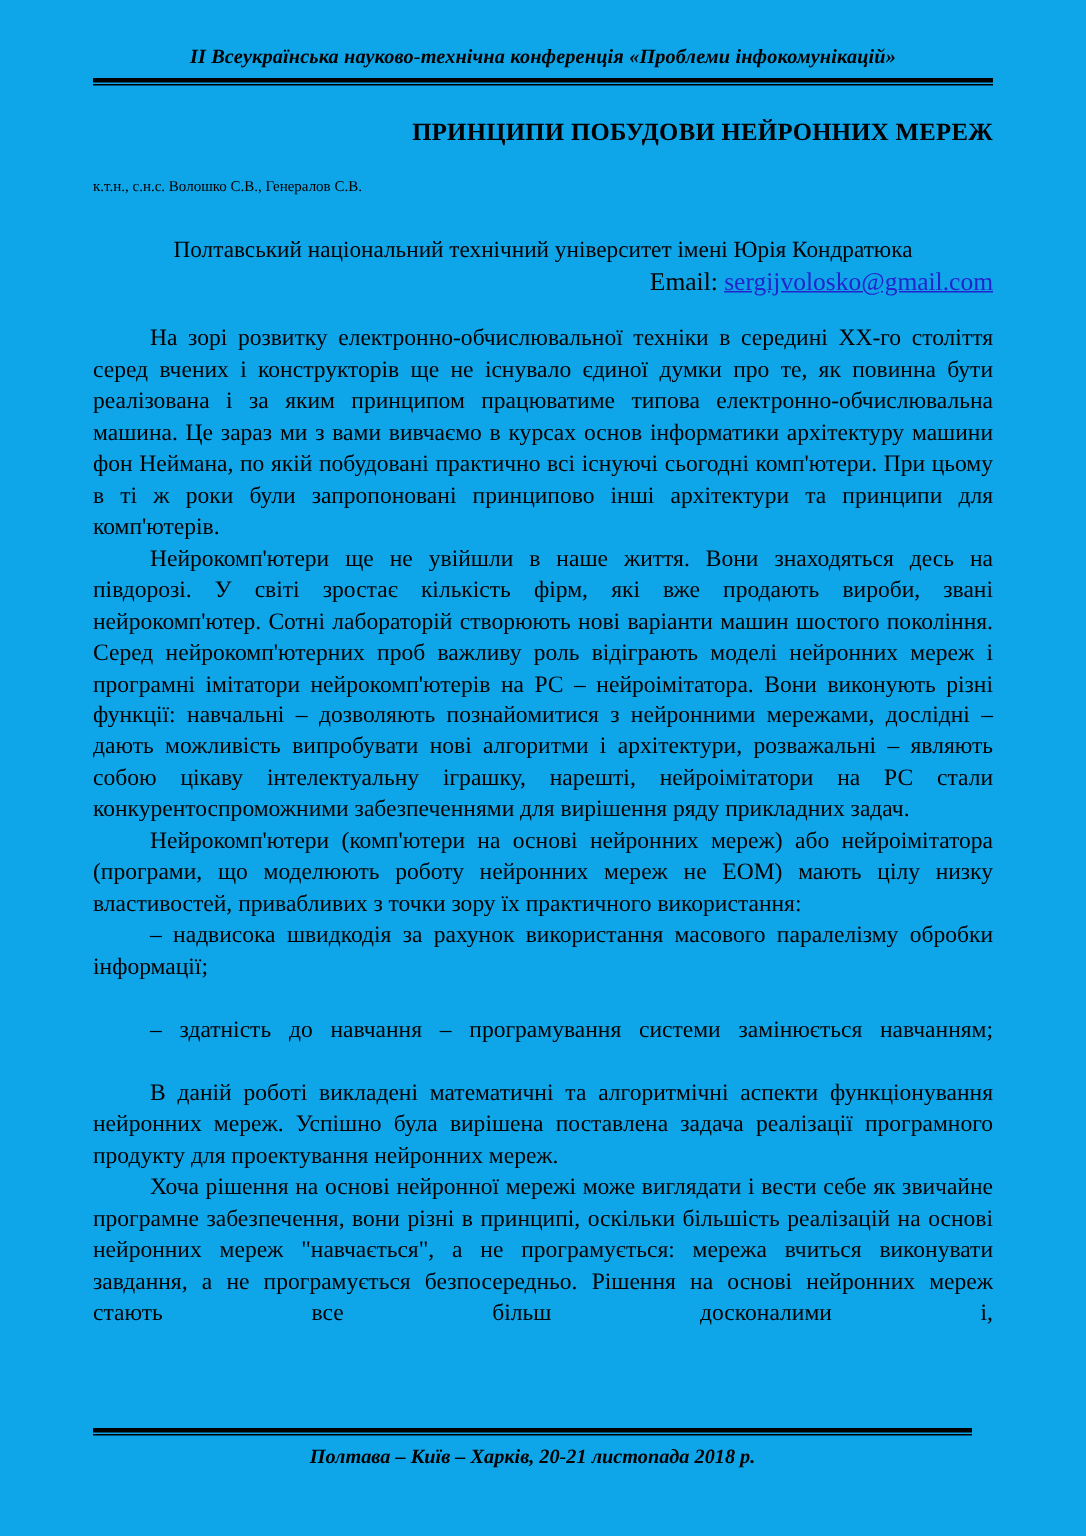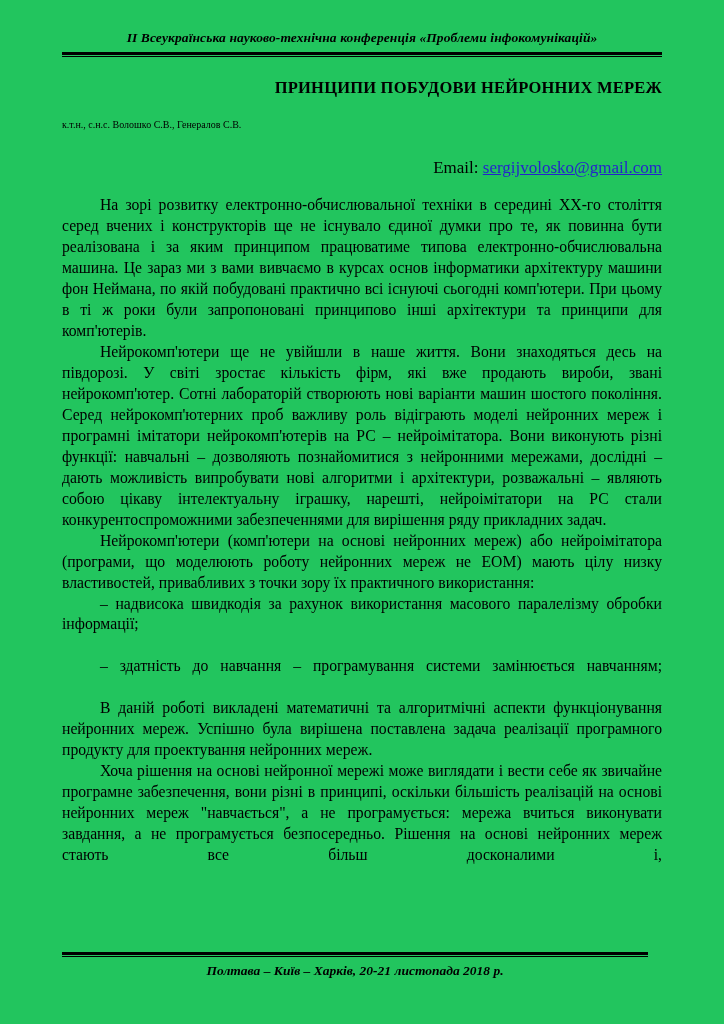--- a/index.html
+++ b/index.html
@@ -7,21 +7,21 @@
     margin: 0;
     padding: 0;
     background: #ffffff;
   }
 
   .page {
     position: relative;
     width: 724px;
     height: 1024px;
     margin: 0 auto;
-    background: #22c55e;
+    background: #0ea5e9;
     color: #000000;
     font-family: "Liberation Serif", "DejaVu Serif", serif;
     overflow: hidden;
     box-sizing: border-box;
   }
 
   
   .header-area {
     position: absolute;
     left: 62px;
@@ -150,20 +150,21 @@
     <div class="rule-double"></div>
   </div>
 
   <div class="content">
 
 
     <h1 class="doc-title">ПРИНЦИПИ ПОБУДОВИ НЕЙРОННИХ МЕРЕЖ</h1>
 
     <p class="authors">к.т.н., с.н.с. Волошко С.В., Генералов С.В.</p>
 
+    <p class="affiliation">Полтавський національний технічний університет імені Юрія Кондратюка</p>
 
     <p class="email-line">
       <span>Email:</span>
       <a class="email-link" href="#">sergijvolosko@gmail.com</a>
     </p>
 
     <p class="body-para">На зорі розвитку електронно-обчислювальної техніки в середині XX-го століття серед вчених і конструкторів ще не існувало єдиної думки про те, як повинна бути реалізована і за яким принципом працюватиме типова електронно-обчислювальна машина. Це зараз ми з вами вивчаємо в курсах основ інформатики архітектуру машини фон Неймана, по якій побудовані практично всі існуючі сьогодні комп'ютери. При цьому в ті ж роки були запропоновані принципово інші архітектури та принципи для комп'ютерів.</p>
     <p class="body-para">Нейрокомп'ютери ще не увійшли в наше життя. Вони знаходяться десь на півдорозі. У світі зростає кількість фірм, які вже продають вироби, звані нейрокомп'ютер. Сотні лабораторій створюють нові варіанти машин шостого покоління. Серед нейрокомп'ютерних проб важливу роль відіграють моделі нейронних мереж і програмні імітатори нейрокомп'ютерів на РС – нейроімітатора. Вони виконують різні функції: навчальні – дозволяють познайомитися з нейронними мережами, дослідні – дають можливість випробувати нові алгоритми і архітектури, розважальні – являють собою цікаву інтелектуальну іграшку, нарешті, нейроімітатори на РС стали конкурентоспроможними забезпеченнями для вирішення ряду прикладних задач.</p>
     <p class="body-para">Нейрокомп'ютери (комп'ютери на основі нейронних мереж) або нейроімітатора (програми, що моделюють роботу нейронних мереж не ЕОМ) мають цілу низку властивостей, привабливих з точки зору їх практичного використання:</p>
     <p class="body-para stretch">– надвисока швидкодія за рахунок використання масового паралелізму обробки інформації;</p>

